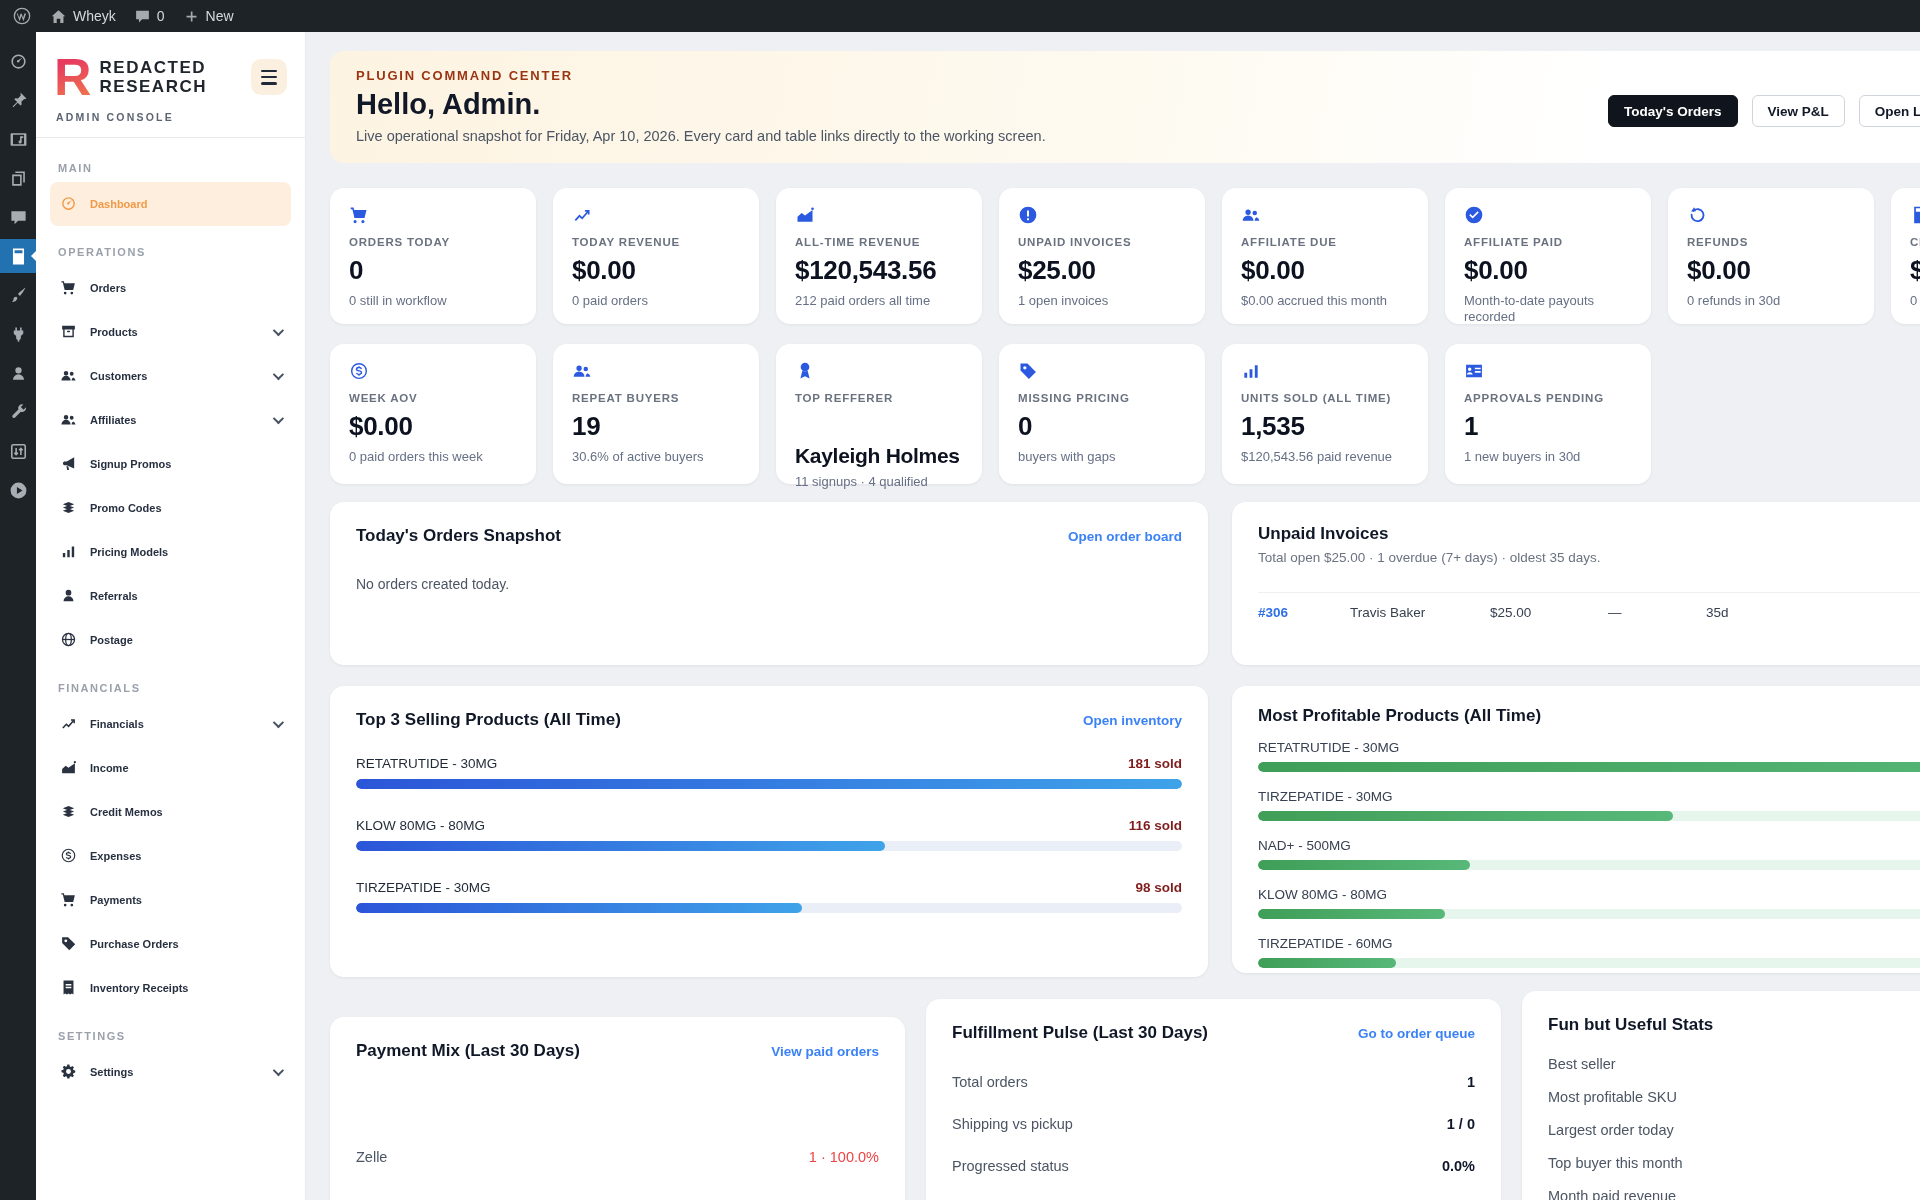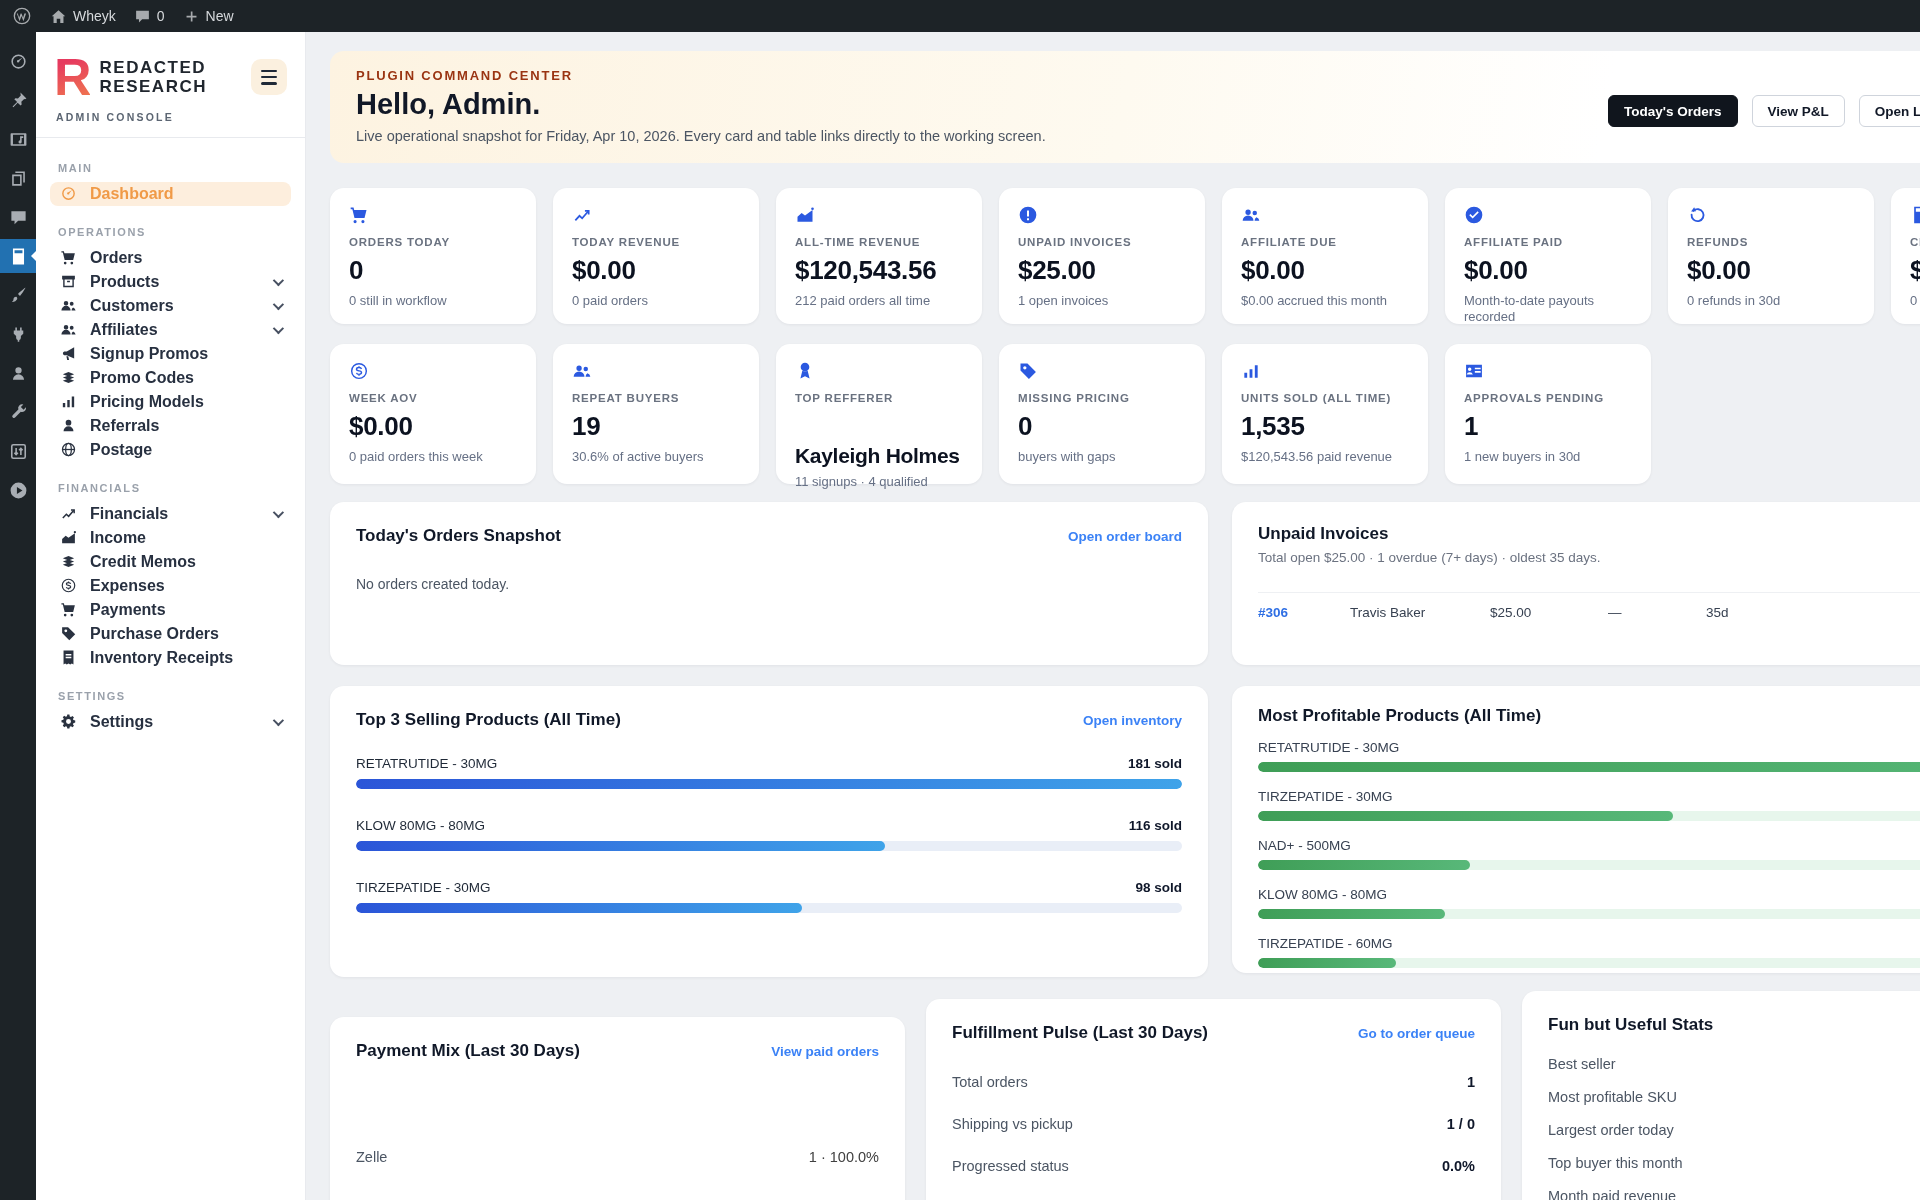--- a/index.html
+++ b/index.html
@@ -22,21 +22,21 @@
   
   .sidebar { position:fixed; top:32px; left:36px; width:270px; height:1168px; background:#fff; border-right:1px solid #e8eaee; overflow:hidden; z-index:30; }
   .brand { display:flex; align-items:center; padding:22px 18px 0 18px; }
   .brand-r { font-size:52px; font-weight:800; line-height:.9; background:linear-gradient(160deg,#e63a5f 20%,#ef7350 90%); -webkit-background-clip:text; background-clip:text; color:transparent; letter-spacing:-2px; }
   .brand-name { margin-left:10px; font-size:17px; font-weight:800; letter-spacing:1.5px; color:#20262e; line-height:1.15; }
   .hamburger { margin-left:auto; width:36px; height:36px; border-radius:10px; background:#fbf0df; border:none; display:flex; flex-direction:column; justify-content:center; align-items:center; gap:4px; cursor:pointer; }
   .hamburger i { display:block; width:16px; height:2.2px; background:#1f2937; border-radius:2px; }
   .console-label { padding:10px 20px 14px 20px; font-size:10.5px; font-weight:700; letter-spacing:2.2px; color:#5b6572; border-bottom:1px solid #e8eaee; }
   .nav { padding:4px 14px; }
   .nav-heading { padding:20px 8px 8px 8px; font-size:11px; font-weight:700; letter-spacing:1.6px; color:#9aa1ab; }
-  .side-item { position:relative; display:flex; align-items:center; gap:13px; height:24px; padding:0 10px; border-radius:8px; color:#273040; font-size:16px; font-weight:600; cursor:pointer; }
+  .side-item { position:relative; display:flex; align-items:center; gap:13px; height:44px; padding:0 10px; border-radius:8px; color:#273040; font-size:11px; font-weight:600; cursor:pointer; }
   .side-item .ic { width:17px; height:17px; color:#2a3240; flex:0 0 auto; }
   .side-item .chev-mark { display:none; margin-left:auto; width:8px; height:8px; border-right:2px solid #475061; border-bottom:2px solid #475061; transform:rotate(45deg) translateY(-2px); }
   .side-item.chev .chev-mark { display:block; }
   .side-item.active { background:#fdeedd; color:#f09a47; }
   .side-item.active .ic { color:#f09a47; }
 
   
   .main { margin-left:306px; padding:51px 0 0 24px; width:1614px; }
   .content { width:1768px; }
 
@@ -73,37 +73,37 @@
   .inv-cols span { font-size:11.5px; font-weight:700; letter-spacing:1px; color:#6b7280; padding:6px 0 9px 0; }
   .inv-row { border-top:1px solid #eef0f3; }
   .inv-row span { font-size:13.5px; color:#374151; padding:12px 0; }
   .inv-row .order-link { color:#2f6fe4; font-weight:700; cursor:pointer; }
 
   .row4 { display:grid; grid-template-columns:878px 866px; gap:24px; margin-top:21px; align-items:start; }
   .selling-panel { height:291px; }
   .bars { margin-top:26px; }
   .bar-item { margin-bottom:29px; }
   .bar-head { display:flex; justify-content:space-between; font-size:13.5px; color:#1f2937; }
-  .bar-head b { color:#0f172a; font-weight:700; }
+  .bar-head b { color:#7f1d1d; font-weight:700; }
   .track { margin-top:8px; height:10px; border-radius:6px; background:#e9eef7; overflow:hidden; }
   .track .fill { height:100%; border-radius:6px; background:linear-gradient(90deg,#2b55d8,#3fa3e9); }
   .profit-panel { height:287px; padding-top:20px; }
   .bars.slim { margin-top:14px; }
   .bars.slim .bar-item { margin-bottom:17px; }
   .bar-name { font-size:13.5px; color:#374151; }
   .bars.slim .track { margin-top:7px; background:#e7f6ec; }
   .bars.slim .track .fill { background:linear-gradient(90deg,#3f9e57,#58b879); }
 
   .row5 { display:grid; grid-template-columns:575px 575px 576px; gap:21px; margin-top:14px; align-items:start; }
   .row5 .panel { height:290px; }
   .payment-panel { margin-top:26px; }
   .fulfillment-panel { margin-top:8px; }
   .pm-row { margin-top:88px; display:flex; justify-content:space-between; font-size:14.5px; }
   .pm-method { color:#4b5563; }
-  .pm-value { color:#404040;margin-left:40px; }
+  .pm-value { color:#ef4444;margin-left:40px; }
   .fp-rows { margin-top:18px; }
   .fp-row { display:flex; justify-content:space-between; align-items:center; height:42px; font-size:14.5px; }
   .fp-label { color:#4b5563; }
   .fp-value { font-weight:700; color:#0f172a; }
   .fs-rows { margin-top:12px; }
   .fs-row { height:33px; display:flex; align-items:center; font-size:14.5px; color:#4b5563; }
 </style>
 </head>
 <body>
 

